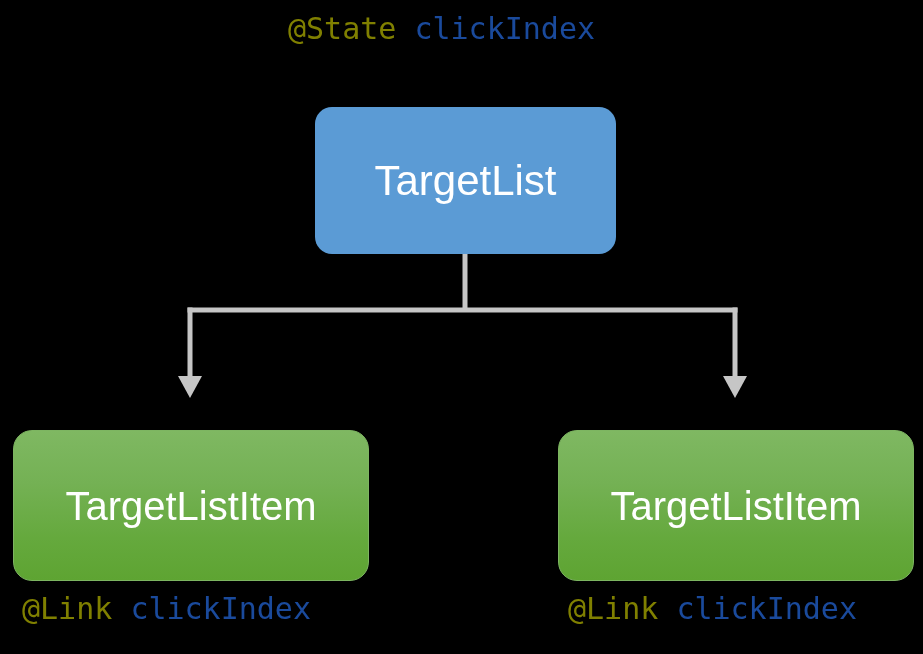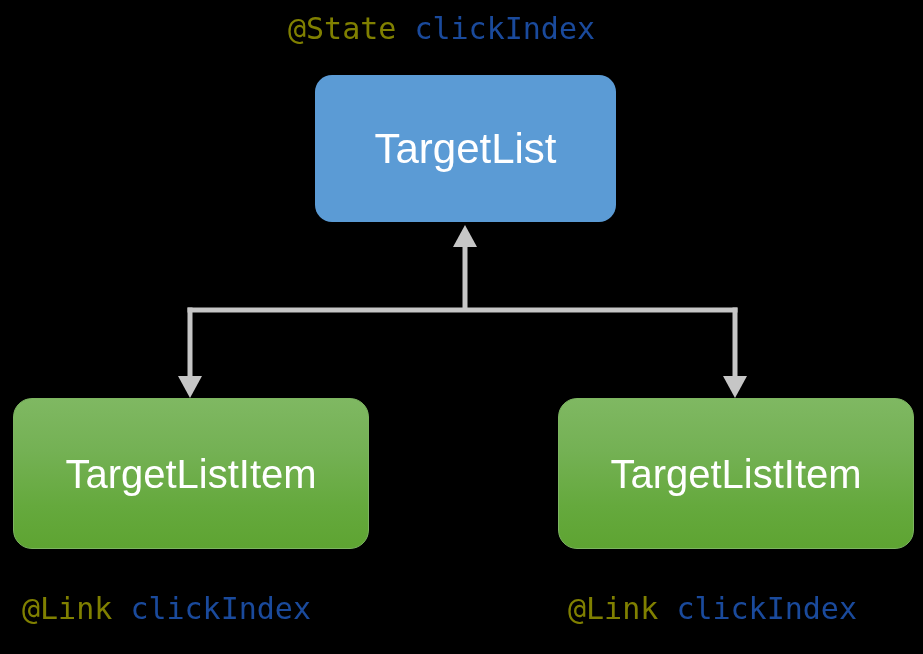--- a/index.html
+++ b/index.html
@@ -57,20 +57,21 @@
     top: 594px;
   }
 
   
   .node {
     position: absolute;
     display: flex;
     align-items: center;
     justify-content: center;
     box-sizing: border-box;
+    margin-top: 32px;
   }
   .node-label {
     color: #FFFFFF;
     font-family: "Liberation Sans", sans-serif;
     font-weight: 400;
     line-height: 1;
     white-space: nowrap;
   }
 
   #node-target-list {

